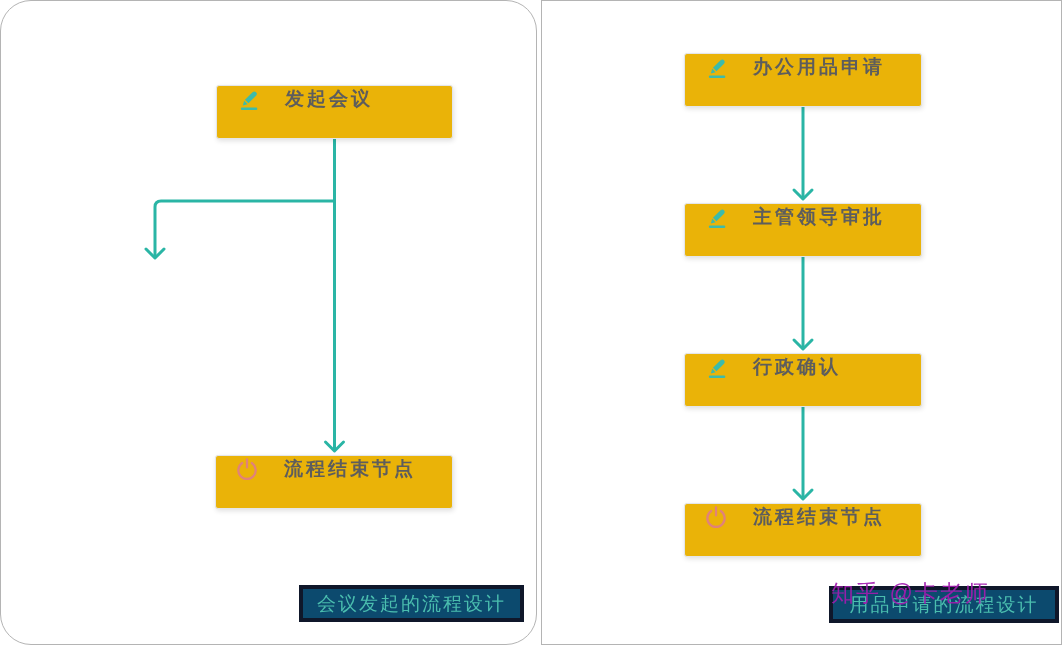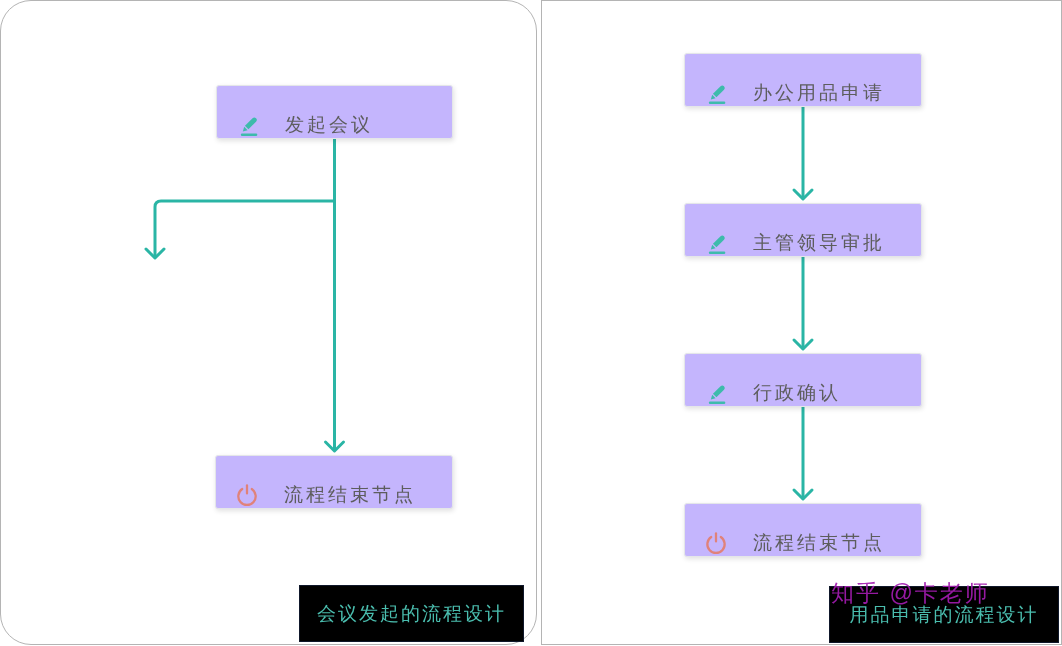--- a/index.html
+++ b/index.html
@@ -8,32 +8,32 @@
   .stage { position:relative; width:1062px; height:646px; background:#fff; }
 
   .panel { position:absolute; top:0; height:645px; background:#ffffff;
            border:1px solid #b4b4b4; }
   .panel.left  { left:0;   width:537px;border-radius:31px; }
   .panel.right { left:541px; width:521px; }
 
   .connectors { position:absolute; left:0; top:0; width:100%; height:100%;
                 pointer-events:none; }
 
-  .node { position:absolute; height:54px; display:flex; align-items:flex-end;
-          background:#c4b5fd; border:1px solid #e4e6e9; border-radius:3px;
+  .node { position:absolute; height:54px; display:flex; align-items:flex-start;
+          background:#eab308; border:1px solid #e4e6e9; border-radius:3px;
           box-shadow:1px 2px 5px rgba(0,0,0,0.12); padding-left:18px;
-          cursor:pointer; }
+          cursor:pointer;font-weight:bold; }
   .node .icon { width:26px; height:26px; display:inline-flex; align-items:center;
                 justify-content:center; flex:0 0 26px; }
   .node .icon svg { width:26px; height:26px; display:block; }
   .node-label { margin-left:24px; font-size:19px; letter-spacing:3px;
                 color:#5d5d5d; white-space:nowrap; }
 
-  .caption { position:absolute; height:57px; background:#000000;
-             border:1px solid #0f172a; color:#4abdae; font-size:19px;
+  .caption { position:absolute; height:37px; background:#0c4a6e;
+             border:4px solid #0f172a; color:#4abdae; font-size:19px;
              letter-spacing:2px; display:flex; align-items:center;
              justify-content:center; white-space:nowrap; }
 
   .watermark { position:absolute; color:#a21caf; font-size:23px;
                letter-spacing:2px; white-space:nowrap; opacity:0.92;
                z-index:5; }
 </style>
 </head>
 <body>
 

